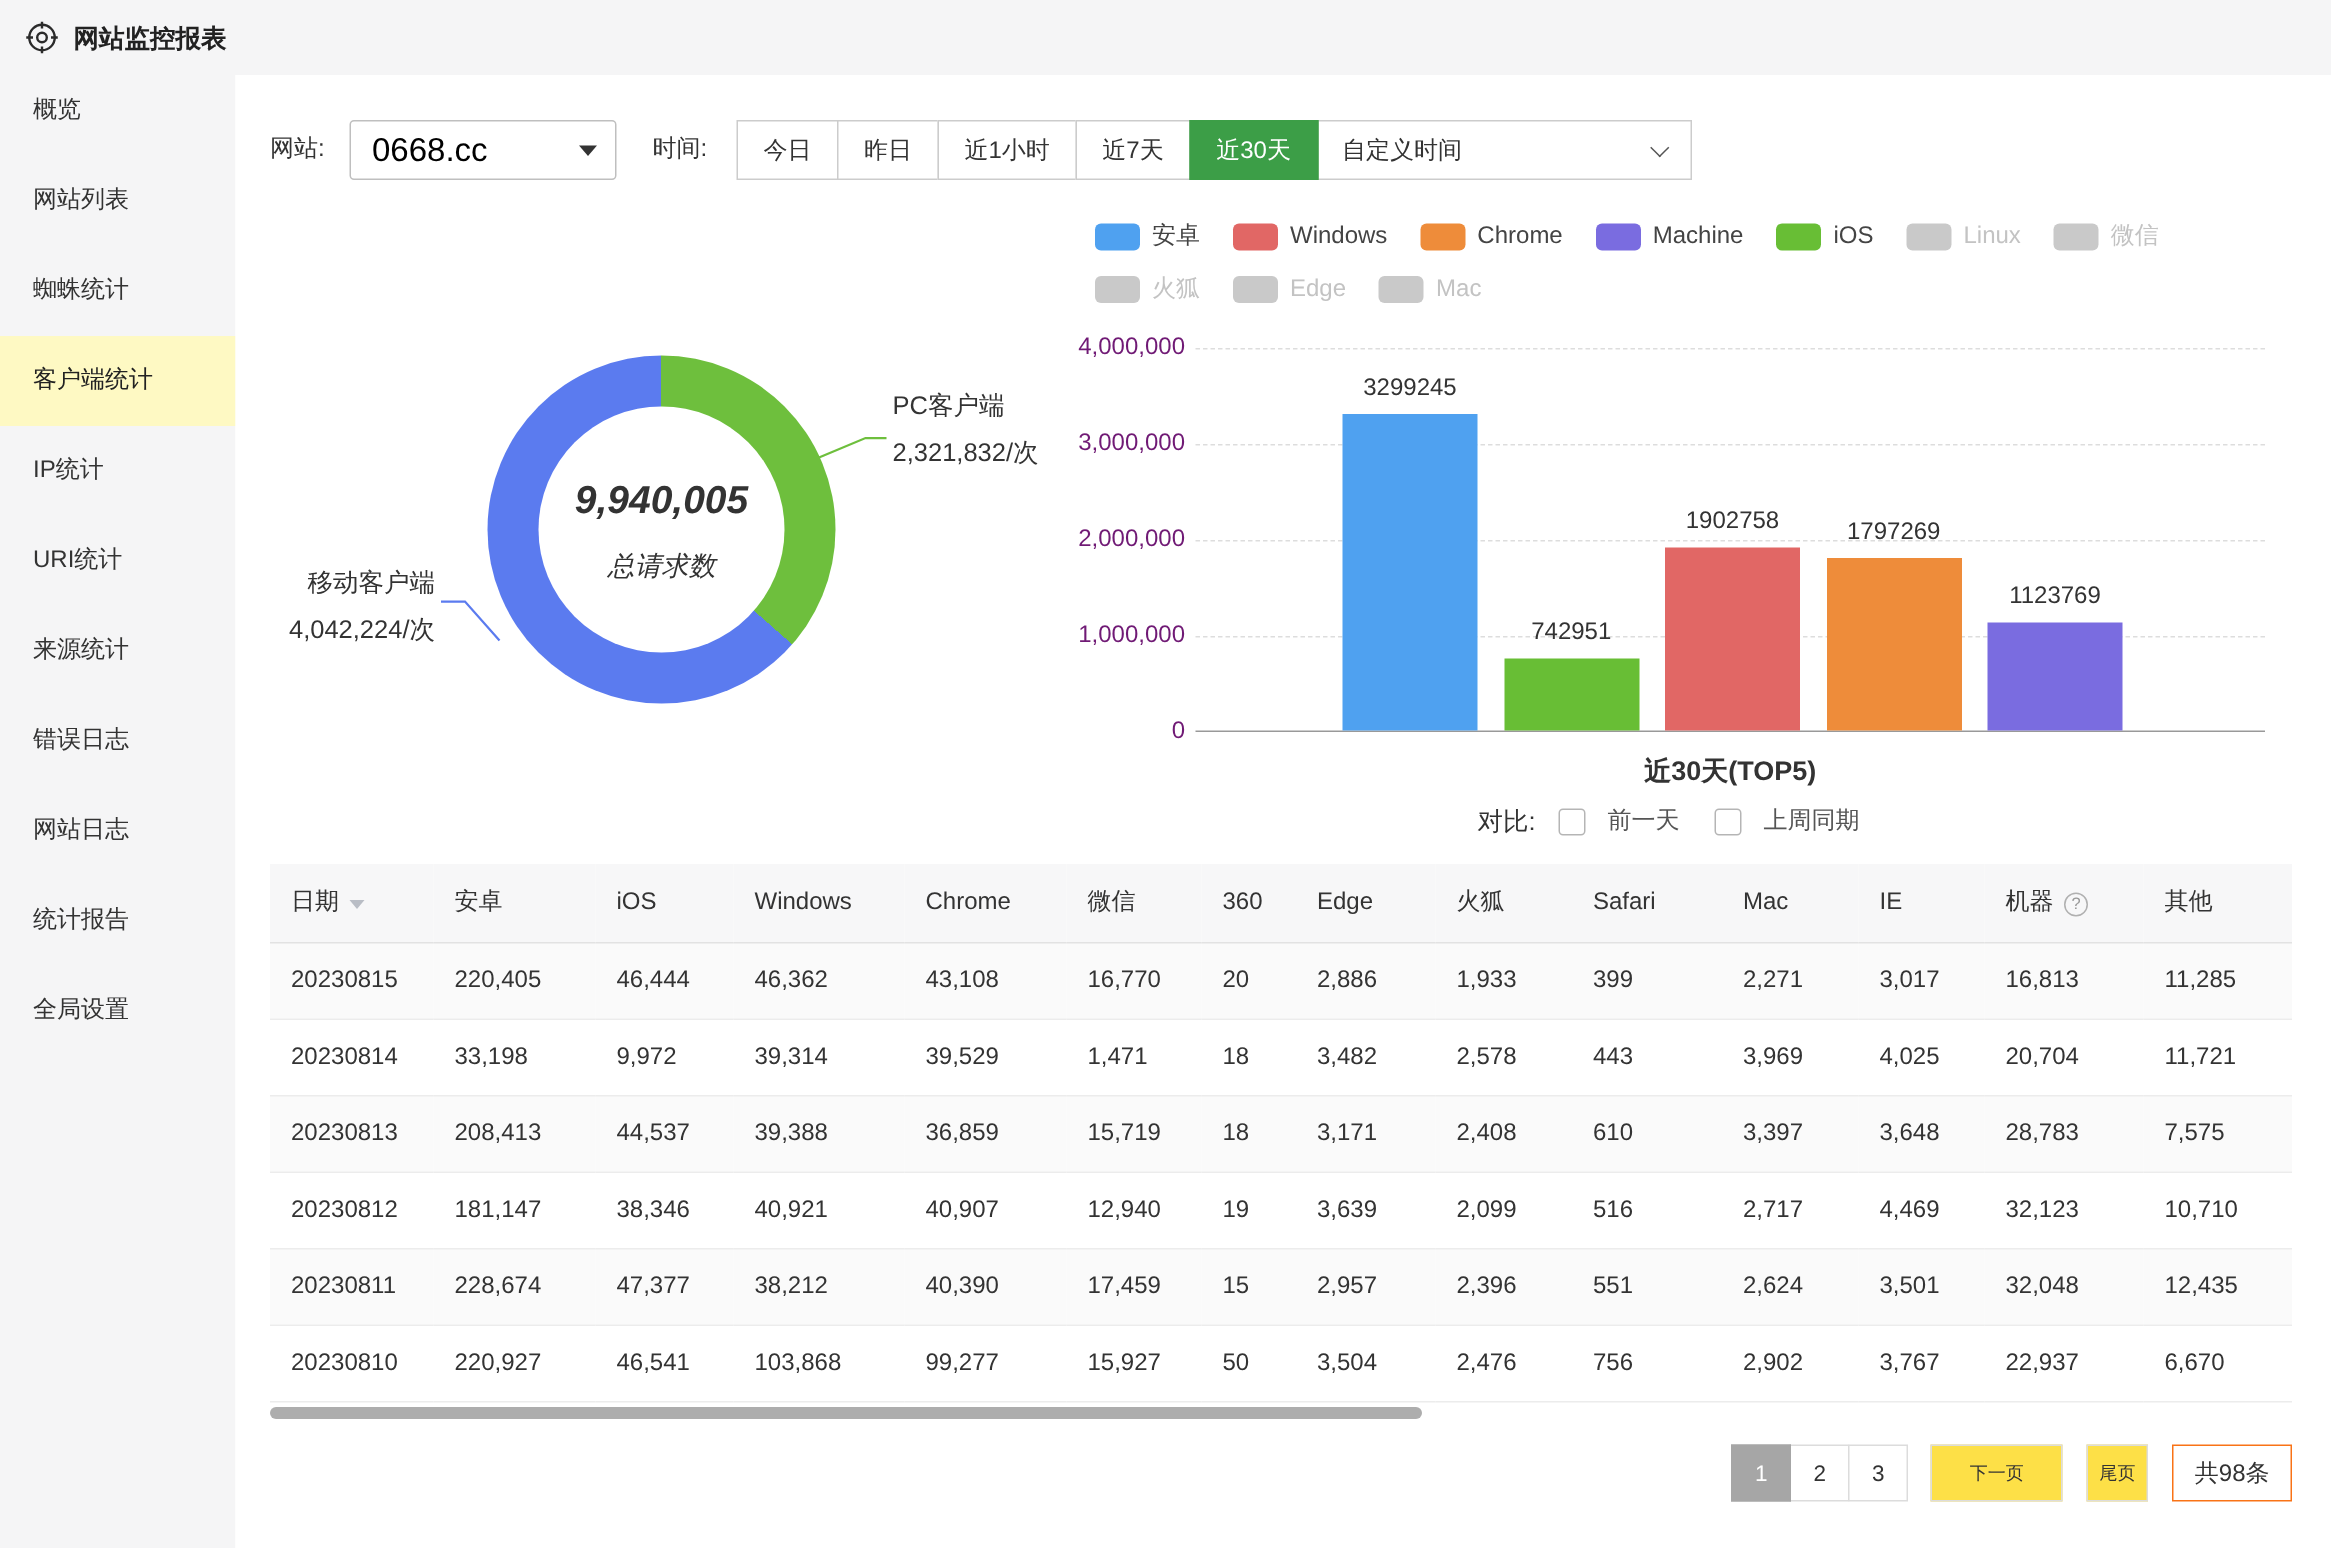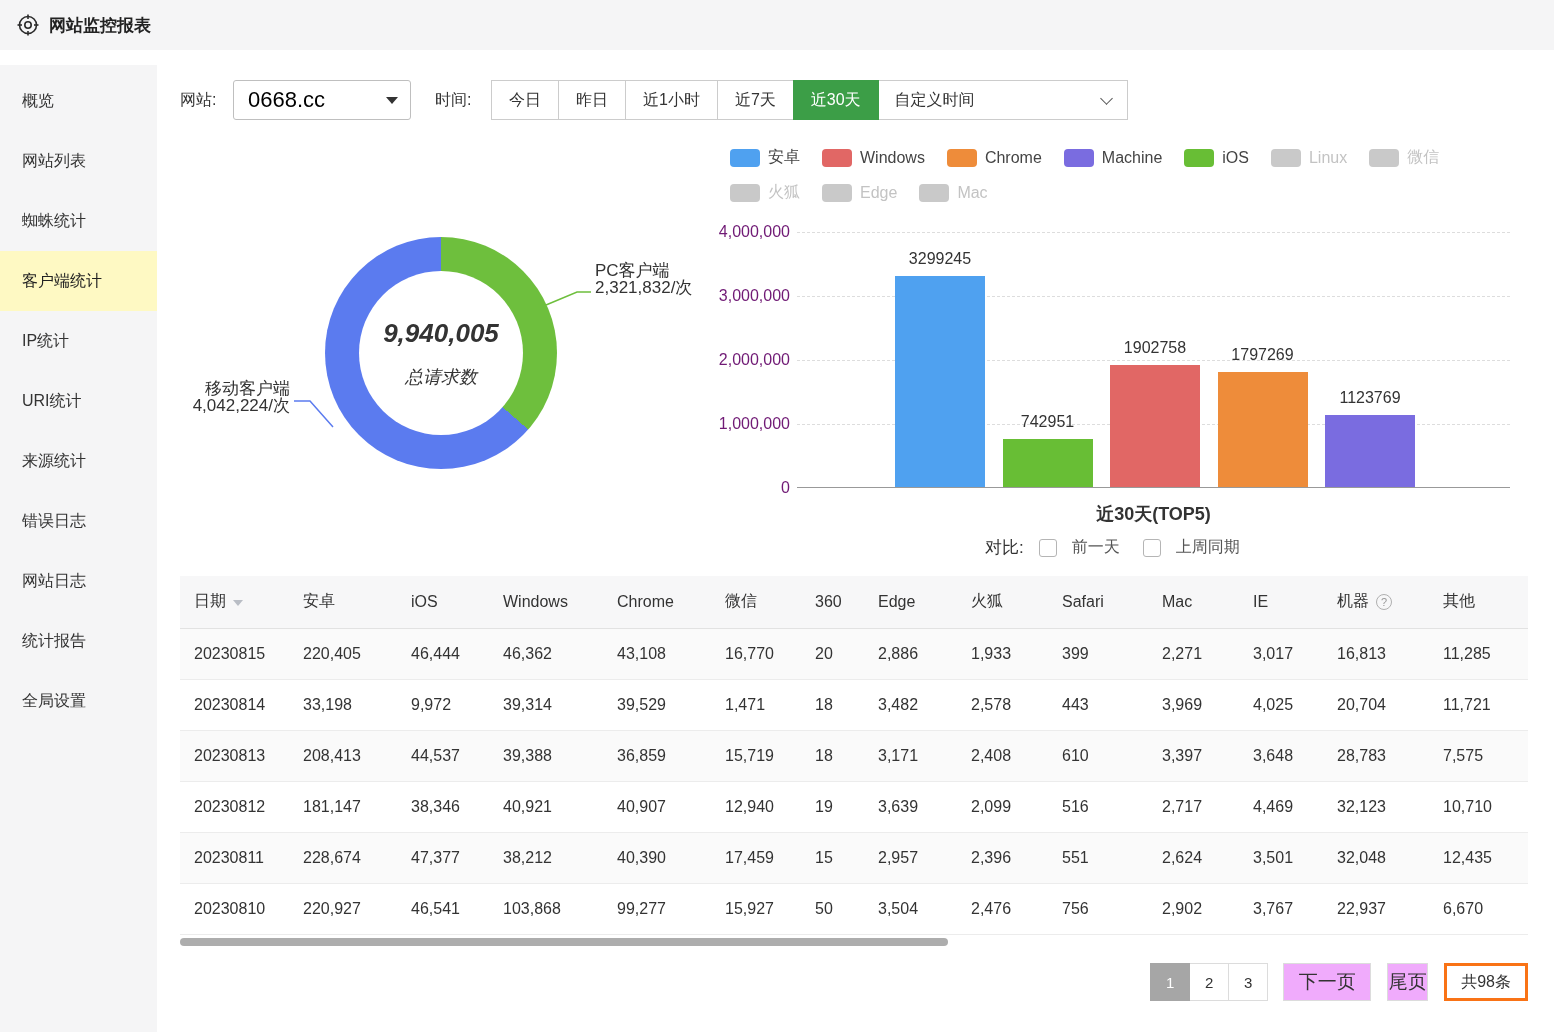--- a/index.html
+++ b/index.html
@@ -6,21 +6,21 @@
   html,body{background:#fff}
   body{font-family:"Liberation Sans","DejaVu Sans",sans-serif;}
   .page{position:relative;width:1554px;height:1032px;overflow:hidden;background:#fff;}
 
   
   .topbar{position:absolute;top:0;left:0;width:100%;height:50px;background:#f5f5f6;display:flex;align-items:center;padding-left:16px;}
   .logo{display:inline-flex;margin-right:9px;}
   .app-title{font-size:17px;font-weight:bold;color:#222;}
 
   
-  .sidebar{position:absolute;top:65px;left:0;width:157px;bottom:0;background:#f5f5f6;padding-top:6px;}
+  .sidebar{position:absolute;top:38px;left:0;width:157px;bottom:0;background:#f5f5f6;padding-top:6px;}
   .side-item{height:60px;line-height:60px;padding-left:22px;font-size:16px;color:#333;cursor:pointer;}
   .side-item.active{background:#fef9c3;color:#222;}
 
   .main{position:absolute;left:157px;top:50px;right:0;bottom:0;background:#fff;}
 
   
   .filter-row{position:absolute;left:0;top:30px;height:40px;width:100%;}
   .flabel{position:absolute;top:0;line-height:40px;font-size:16px;color:#333;}
   .site-label{left:23px;}
   .time-label{left:278px;}
@@ -34,21 +34,21 @@
   .custom-time .txt{flex:1;}
   .chevron{width:9px;height:9px;border-right:1.5px solid #555;border-bottom:1.5px solid #555;transform:rotate(45deg);margin-top:-4px;}
 
   
   .donut{position:absolute;left:168px;top:187px;width:232px;height:232px;border-radius:50%;font-style:italic;}
   .donut-hole{position:absolute;left:34px;top:34px;right:34px;bottom:34px;background:#fff;border-radius:50%;display:flex;flex-direction:column;align-items:center;justify-content:center;gap:16px;}
   .donut-value{font-size:26px;font-weight:bold;color:#333;}
   .donut-center-label{font-size:18px;color:#333;}
   .leader-svg{position:absolute;left:0;top:0;pointer-events:none;}
   .pc-label{position:absolute;left:438px;top:212px;font-size:17px;color:#333;line-height:1;}
-  .slice-value{}
+  .slice-value{margin-top:14px;}
   .mobile-label{position:absolute;left:0;top:330px;width:133px;text-align:right;font-size:17px;color:#333;line-height:1;}
 
   
   .legend{position:absolute;left:573px;top:97px;width:790px;display:flex;flex-wrap:wrap;column-gap:22px;row-gap:14px;}
   .legend-item{display:flex;align-items:center;gap:8px;cursor:pointer;}
   .legend-swatch{width:30px;height:18px;border-radius:4px;background:#c9c9c9;}
   .legend-label{font-size:16px;color:#444;}
   .legend-item.disabled .legend-label{color:#c3c3c3;}
   .yaxis{position:absolute;left:548px;top:182px;width:85px;height:256px;}
   .ytick{position:absolute;right:0;font-size:16px;color:#701a75;white-space:nowrap;}
@@ -69,24 +69,24 @@
   .data-table tbody tr:nth-child(odd){background:#fafafa;}
   .sort-caret{display:inline-block;width:0;height:0;border-left:5px solid transparent;border-right:5px solid transparent;border-top:6px solid #b9bdc5;margin-left:7px;cursor:pointer;}
   .help-icon{display:inline-flex;width:16px;height:16px;border:1px solid #b0b0b0;border-radius:50%;color:#999;font-size:11px;align-items:center;justify-content:center;margin-left:7px;cursor:pointer;}
   .hscroll{position:absolute;left:23px;top:888px;width:768px;height:8px;border-radius:4px;background:#adadad;cursor:pointer;}
 
   
   .pagination{position:absolute;top:913px;right:26px;display:flex;align-items:center;}
   .pg-pages{display:flex;}
   .pg-page{width:40px;height:38px;border:1px solid #dcdcdc;background:#fff;font-size:15px;color:#333;margin-left:-1px;cursor:pointer;font-family:inherit;}
   .pg-page.active{background:#a6a6a6;border-color:#a6a6a6;color:#fff;position:relative;z-index:1;}
-  .pg-btn{height:38px;border:1px solid #dcdcdc;background:#f0abfc;font-size:19px;color:#333;cursor:pointer;font-family:inherit;}
+  .pg-btn{height:38px;border:1px solid #dcdcdc;background:#fde047;font-size:12px;color:#333;cursor:pointer;font-family:inherit;}
   .pg-next{width:88px;margin-left:15px;}
   .pg-last{width:41px;margin-left:16px;}
-  .pg-total{height:38px;border:3px solid #f97316;display:inline-flex;align-items:center;padding:0 14px;font-size:16px;color:#333;margin-left:16px;}
+  .pg-total{height:38px;border:1px solid #f97316;display:inline-flex;align-items:center;padding:0 14px;font-size:16px;color:#333;margin-left:16px;}
 </style>
 </head>
 <body>
 
 <div class="page">
 
   <header class="topbar">
     <span class="logo">
       <svg width="24" height="24" viewBox="0 0 24 24" fill="none" stroke="#2b2b2b" stroke-width="1.6">
         <circle cx="12" cy="12" r="8.5"></circle>

